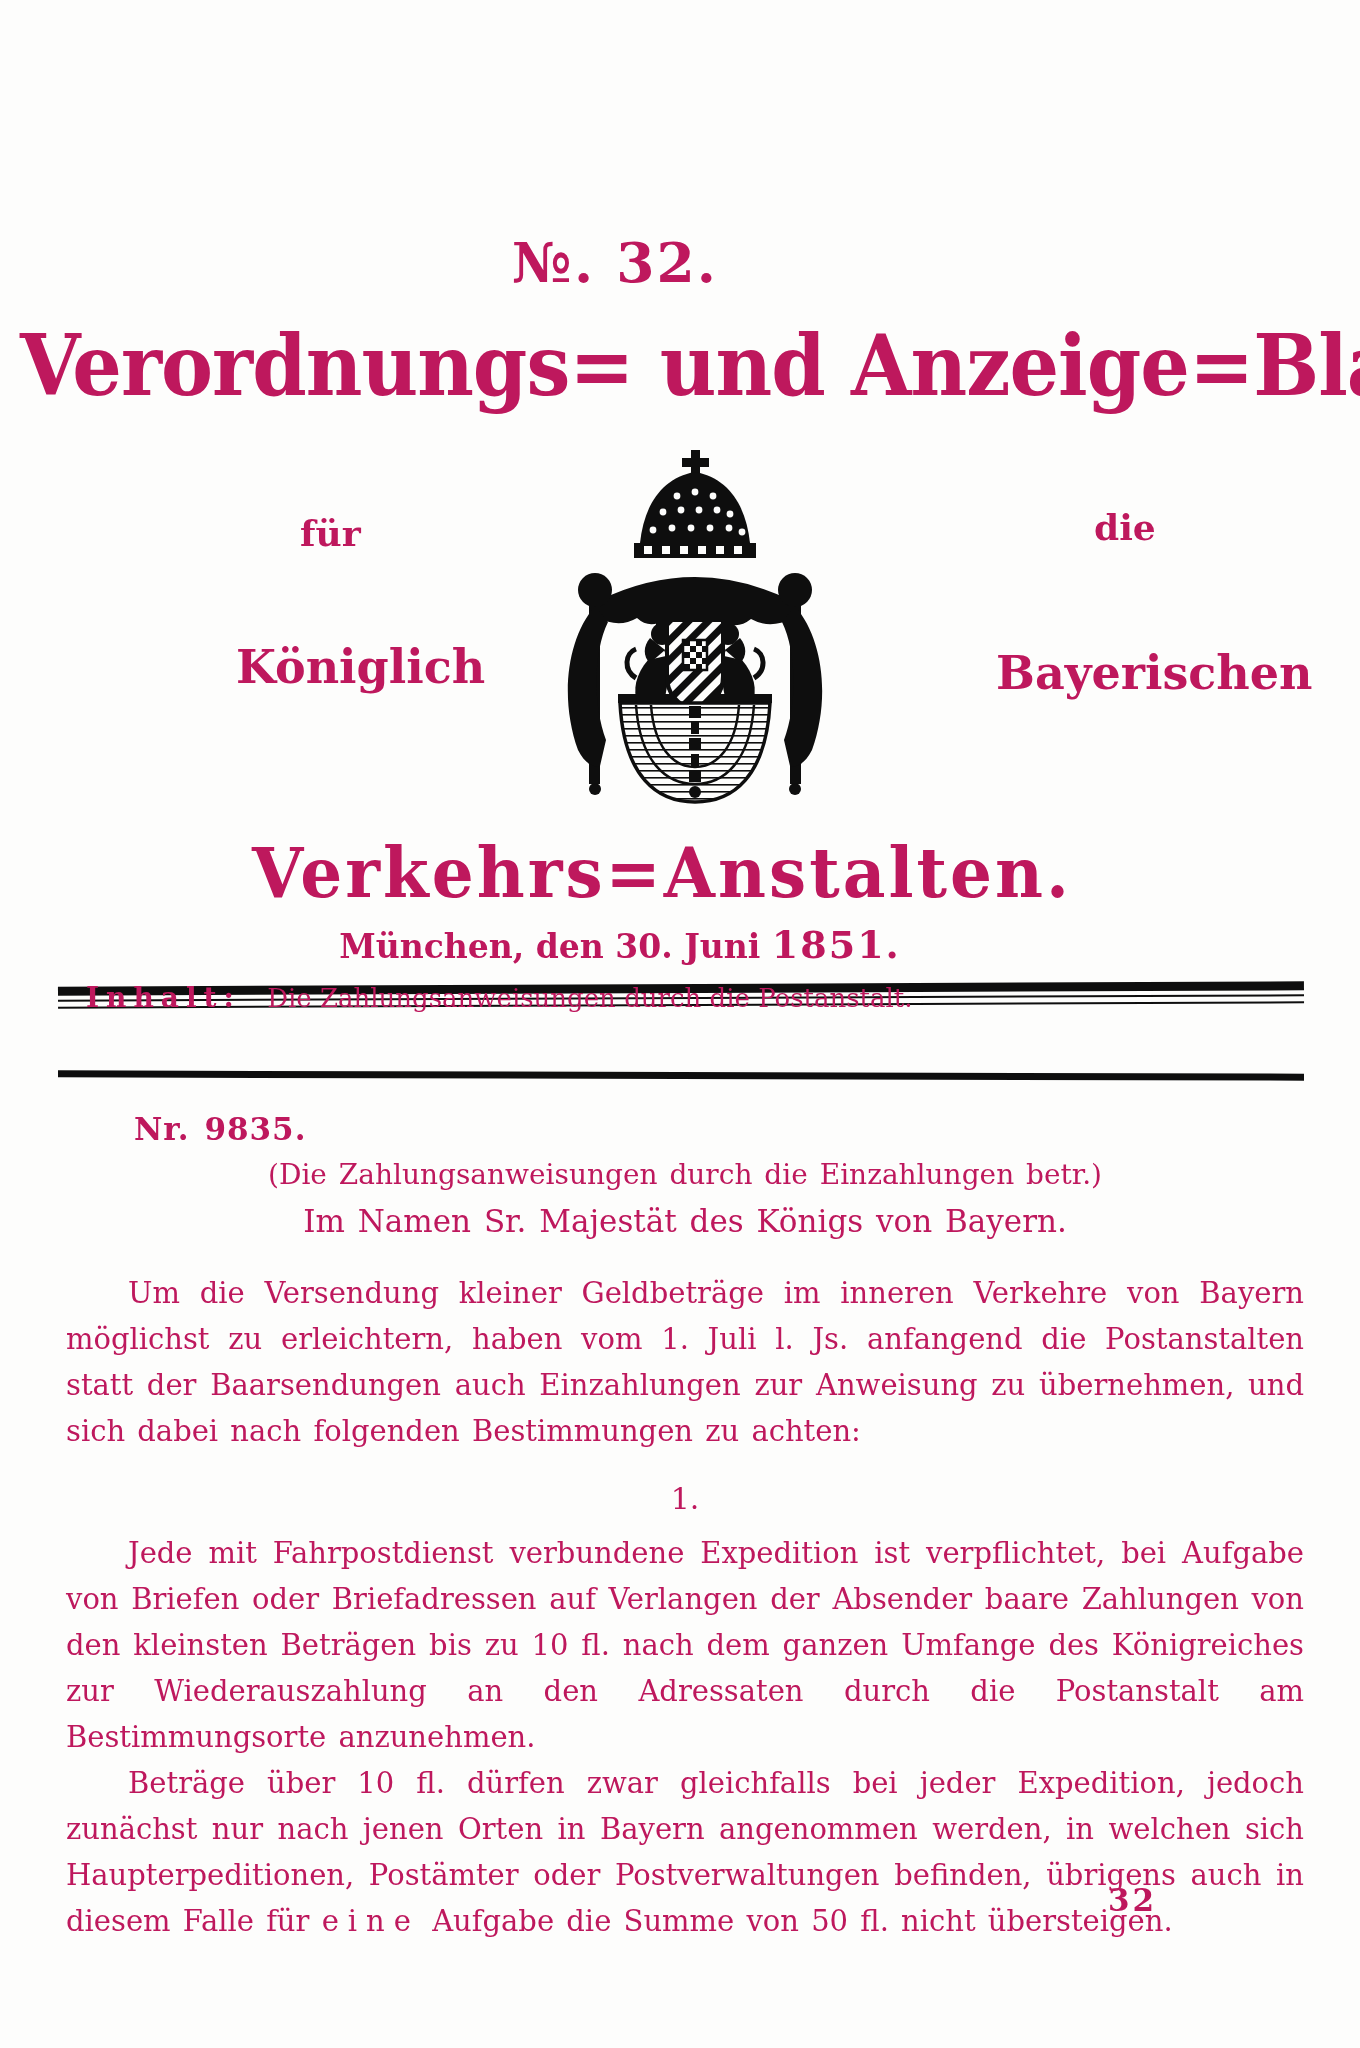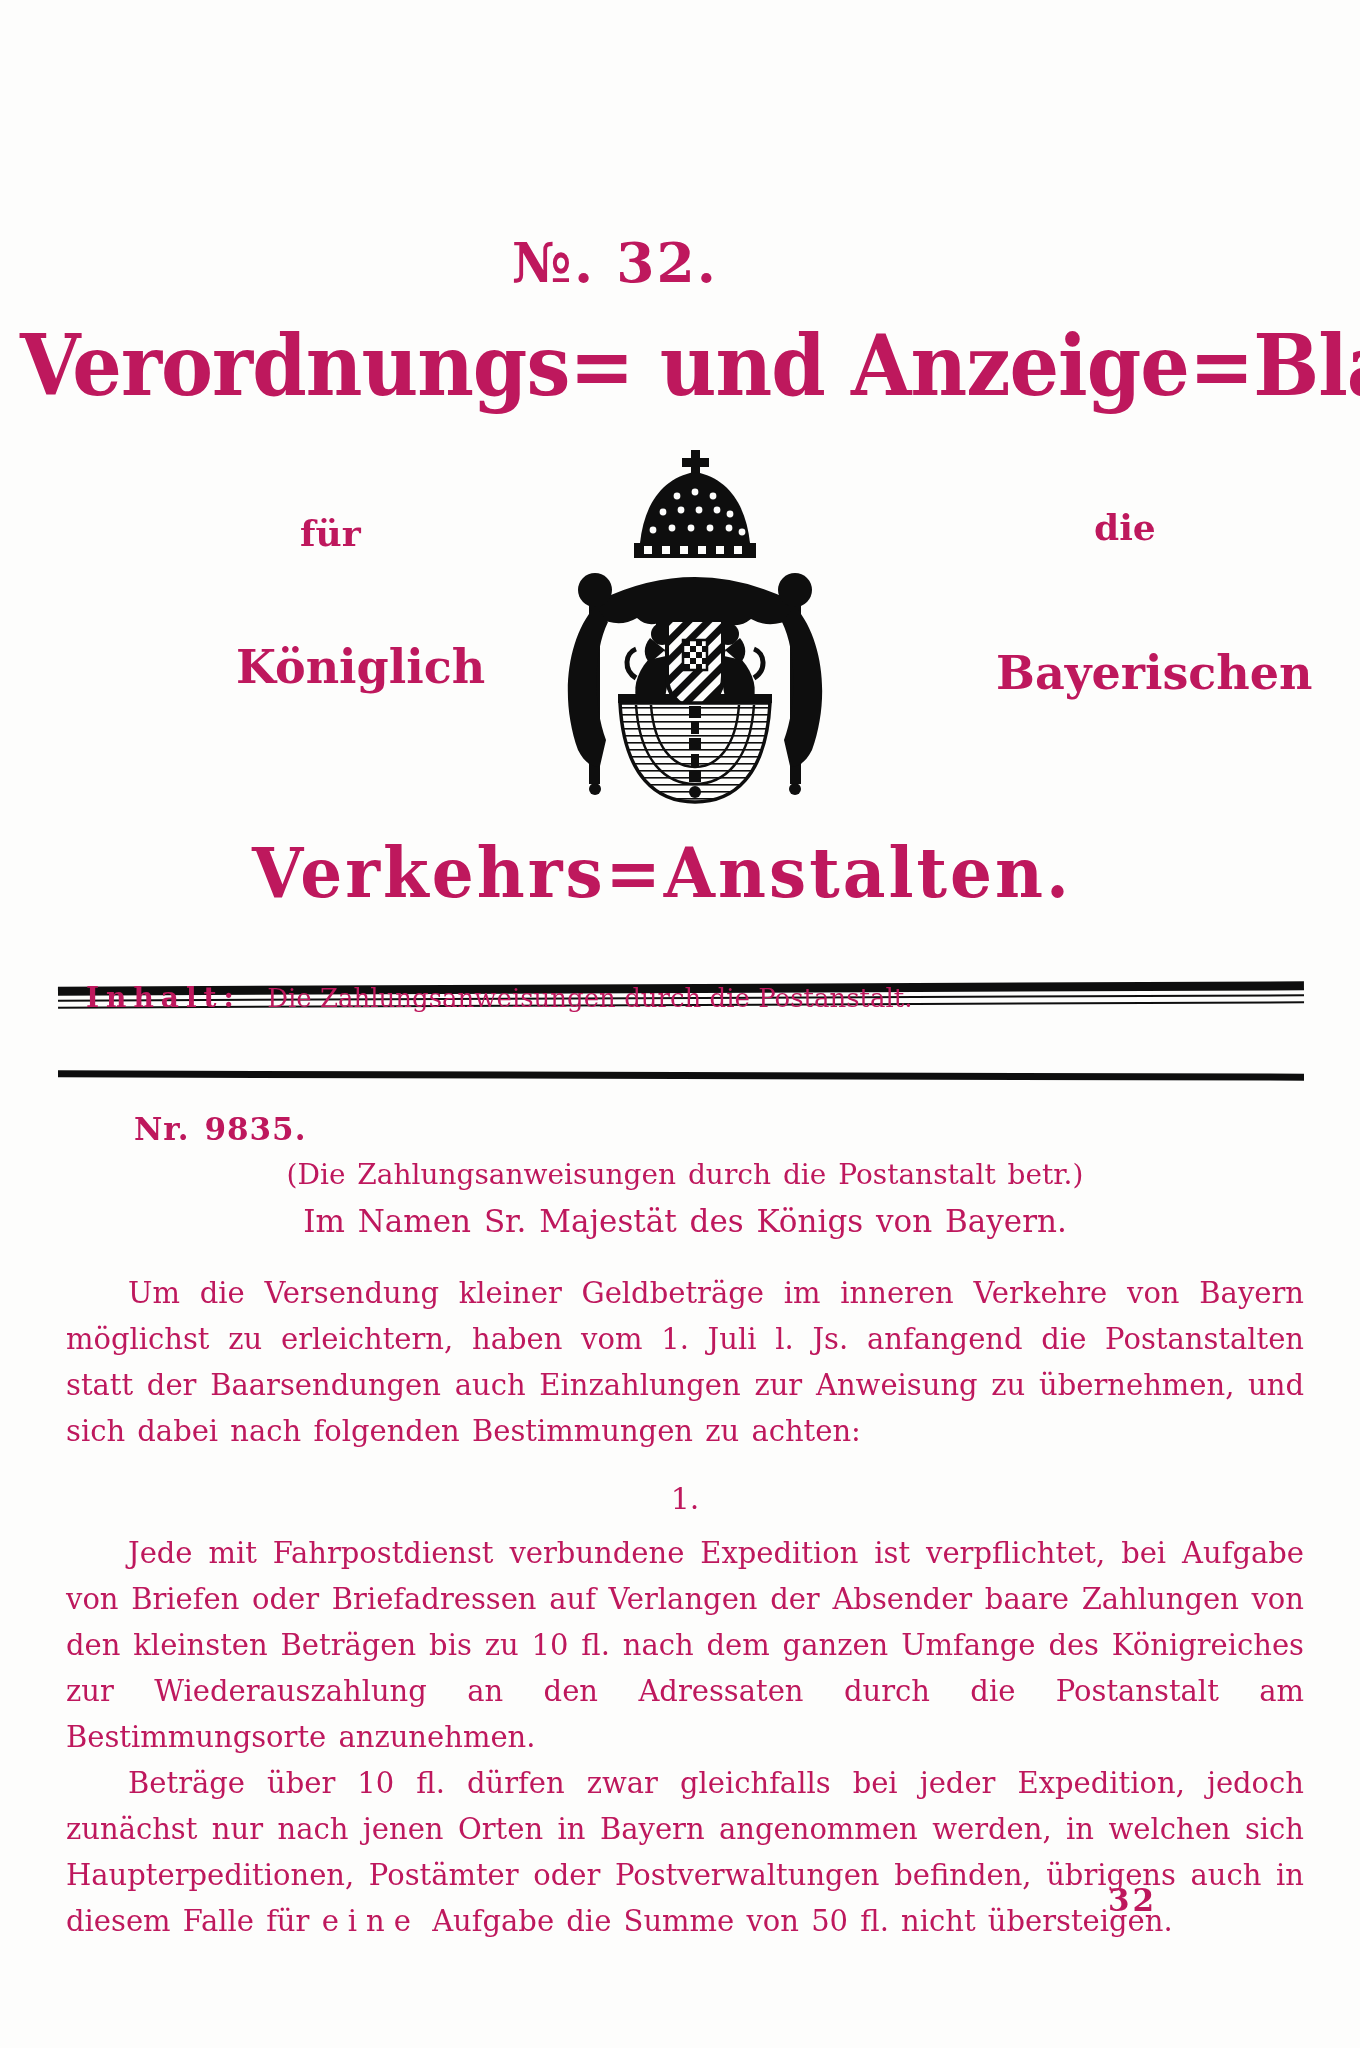--- a/index.html
+++ b/index.html
@@ -164,37 +164,41 @@
         <rect x="151" y="274" width="8" height="12"></rect>
       <rect x="149" y="290" width="12" height="12"></rect>
         <rect x="151" y="306" width="8" height="12"></rect>
       <rect x="149" y="322" width="12" height="12"></rect>
         <circle cx="155" cy="344" r="6"></circle>
     </g>
   </svg>
 
   <div class="abs subtitle">Verkehrs=Anstalten.</div>
 
+  <div class="abs dateline">
+    <span>München, den 30. Juni</span>
+    <span class="year">1851.</span>
+  </div>
 
   <div class="abs rules-top">
     <div class="bar"></div>
       <div class="thin"></div>
       <div class="thin2"></div>
   </div>
 
   <div class="abs inhalt">
     <span class="label">Inhalt:</span>
     <span class="txt">Die Zahlungsanweisungen durch die Postanstalt.</span>
   </div>
 
   <div class="abs rule-bottom"></div>
 
   <div class="abs body">
     <div class="nr">Nr. 9835.</div>
-    <div class="subject">(Die Zahlungsanweisungen durch die Postanstalt betr.)</div>
+    <div class="subject">(Die Zahlungsanweisungen durch die Einzahlungen betr.)</div>
     <div class="proclamation">Im Namen Sr. Majestät des Königs von Bayern.</div>
     <p class="first">Um die Versendung kleiner Geldbeträge im inneren Verkehre von Bayern möglichst zu erleichtern, haben vom 1. Juli l. Js. anfangend die Postanstalten statt der Baarsendungen auch Einzahlungen zur Anweisung zu übernehmen, und sich dabei nach folgenden Bestimmungen zu achten:</p>
     <div class="sec-head">1.</div>
     <p>Jede mit Fahrpostdienst verbundene Expedition ist verpflichtet, bei Aufgabe von Briefen oder Briefadressen auf Verlangen der Absender baare Zahlungen von den kleinsten Beträgen bis zu 10 fl. nach dem ganzen Umfange des Königreiches zur Wiederauszahlung an den Adressaten durch die Postanstalt am Bestimmungsorte anzunehmen.</p>
     <p><span>Beträge über 10 fl. dürfen zwar gleichfalls bei jeder Expedition, jedoch zunächst nur nach jenen Orten in Bayern angenommen werden, in welchen sich Haupterpeditionen, Postämter oder Postverwaltungen befinden, übrigens auch in diesem Falle für </span><span class="emph">eine</span><span> Aufgabe die Summe von 50 fl. nicht übersteigen.</span></p>
   </div>
 
   <div class="abs pagenum">32</div>
 
 </div>

